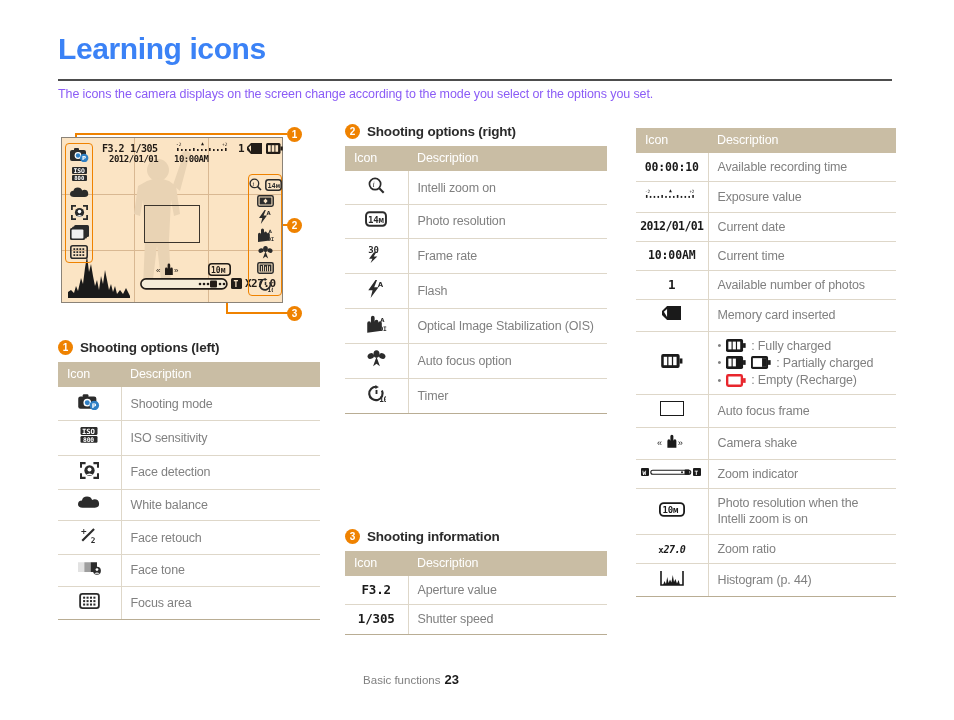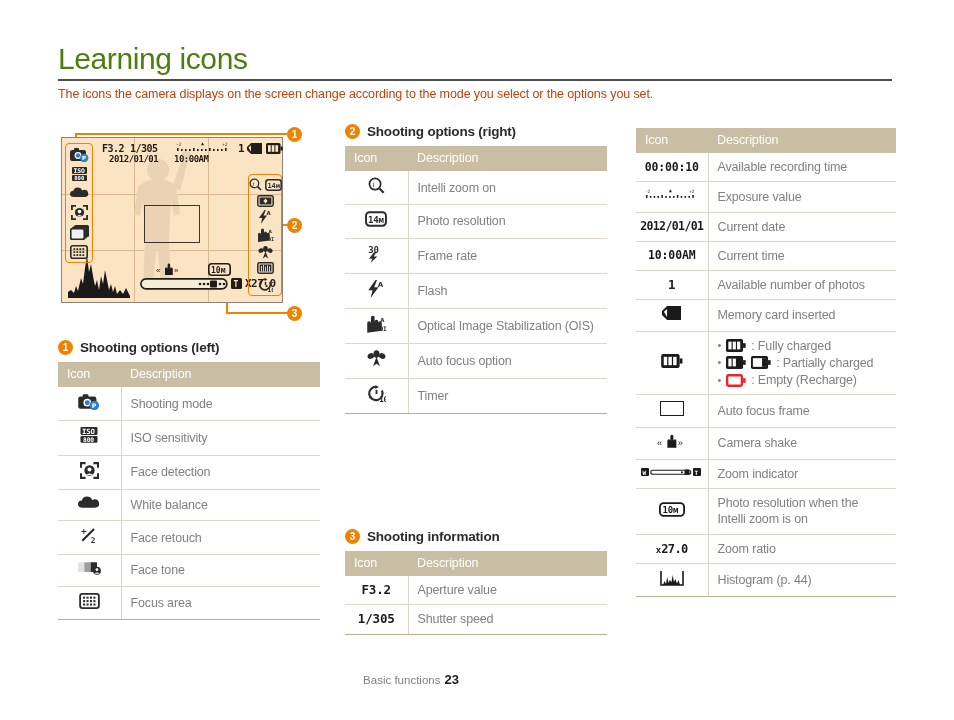--- a/index.html
+++ b/index.html
@@ -8,31 +8,31 @@
     width: 954px; height: 720px;
     background: #ffffff;
     font-family: "Liberation Sans", sans-serif;
     color: #595959;
     position: relative;
     overflow: hidden;
   }
 
   
   #page-title {
-    position: absolute; left: 58px; top: 42px;
-    font-size: 30px; font-weight: normal; color: #4d7c0f;
+    position: absolute; left: 58px; top: 32px;
+    font-size: 30px; font-weight: bold; color: #3b82f6;
     letter-spacing: -0.4px;
   }
   #title-rule {
     position: absolute; left: 58px; top: 79px; width: 834px; height: 2px;
     background: #4d4d4d;
   }
   #intro-text {
     position: absolute; left: 58px; top: 87px; width: 840px;
-    font-size: 12.5px; color: #c2410c; letter-spacing: -0.1px;
+    font-size: 12.5px; color: #8b5cf6; letter-spacing: -0.1px;
   }
 
   
   .col { position: absolute; }
   #col-left   { left: 58px;  top: 124px; width: 262px; }
   #col-mid    { left: 345px; top: 124px; width: 262px; }
   #col-right  { left: 636px; top: 128px; width: 260px; }
 
   
   .sec-head {
@@ -759,21 +759,21 @@
           <svg width="26" height="15" viewBox="0 0 23 13">
               <rect x="0.8" y="0.8" width="21.4" height="11.4" rx="3.4" fill="none" stroke="#1a1a1a" stroke-width="1.6"></rect>
               <text x="3" y="9.8" font-size="8" font-weight="bold" font-family="DejaVu Sans Mono, monospace" fill="#1a1a1a">10м</text>
             </svg>
         </td>
         <td>Photo resolution when the Intelli zoom is on</td>
       </tr>
 
       <tr>
         <td class="ic">
-          <span class="mono" style="font-size:9px;">x</span><span class="mono" style="font-size:12px; letter-spacing:-0.6px;">27.0</span>
+          <span class="mono" style="font-size:9px;">x</span><span class="mono" style="font-size:10px; letter-spacing:-0.6px;font-style:italic;">27.0</span>
         </td>
         <td>Zoom ratio</td>
       </tr>
 
       <tr>
         <td class="ic">
           <svg width="24" height="16" viewBox="0 0 24 16">
             <g stroke="#1a1a1a" stroke-width="1.6" fill="none">
               <path d="M1 1 L1 15 L23 15 L23 1"></path>
             </g>

